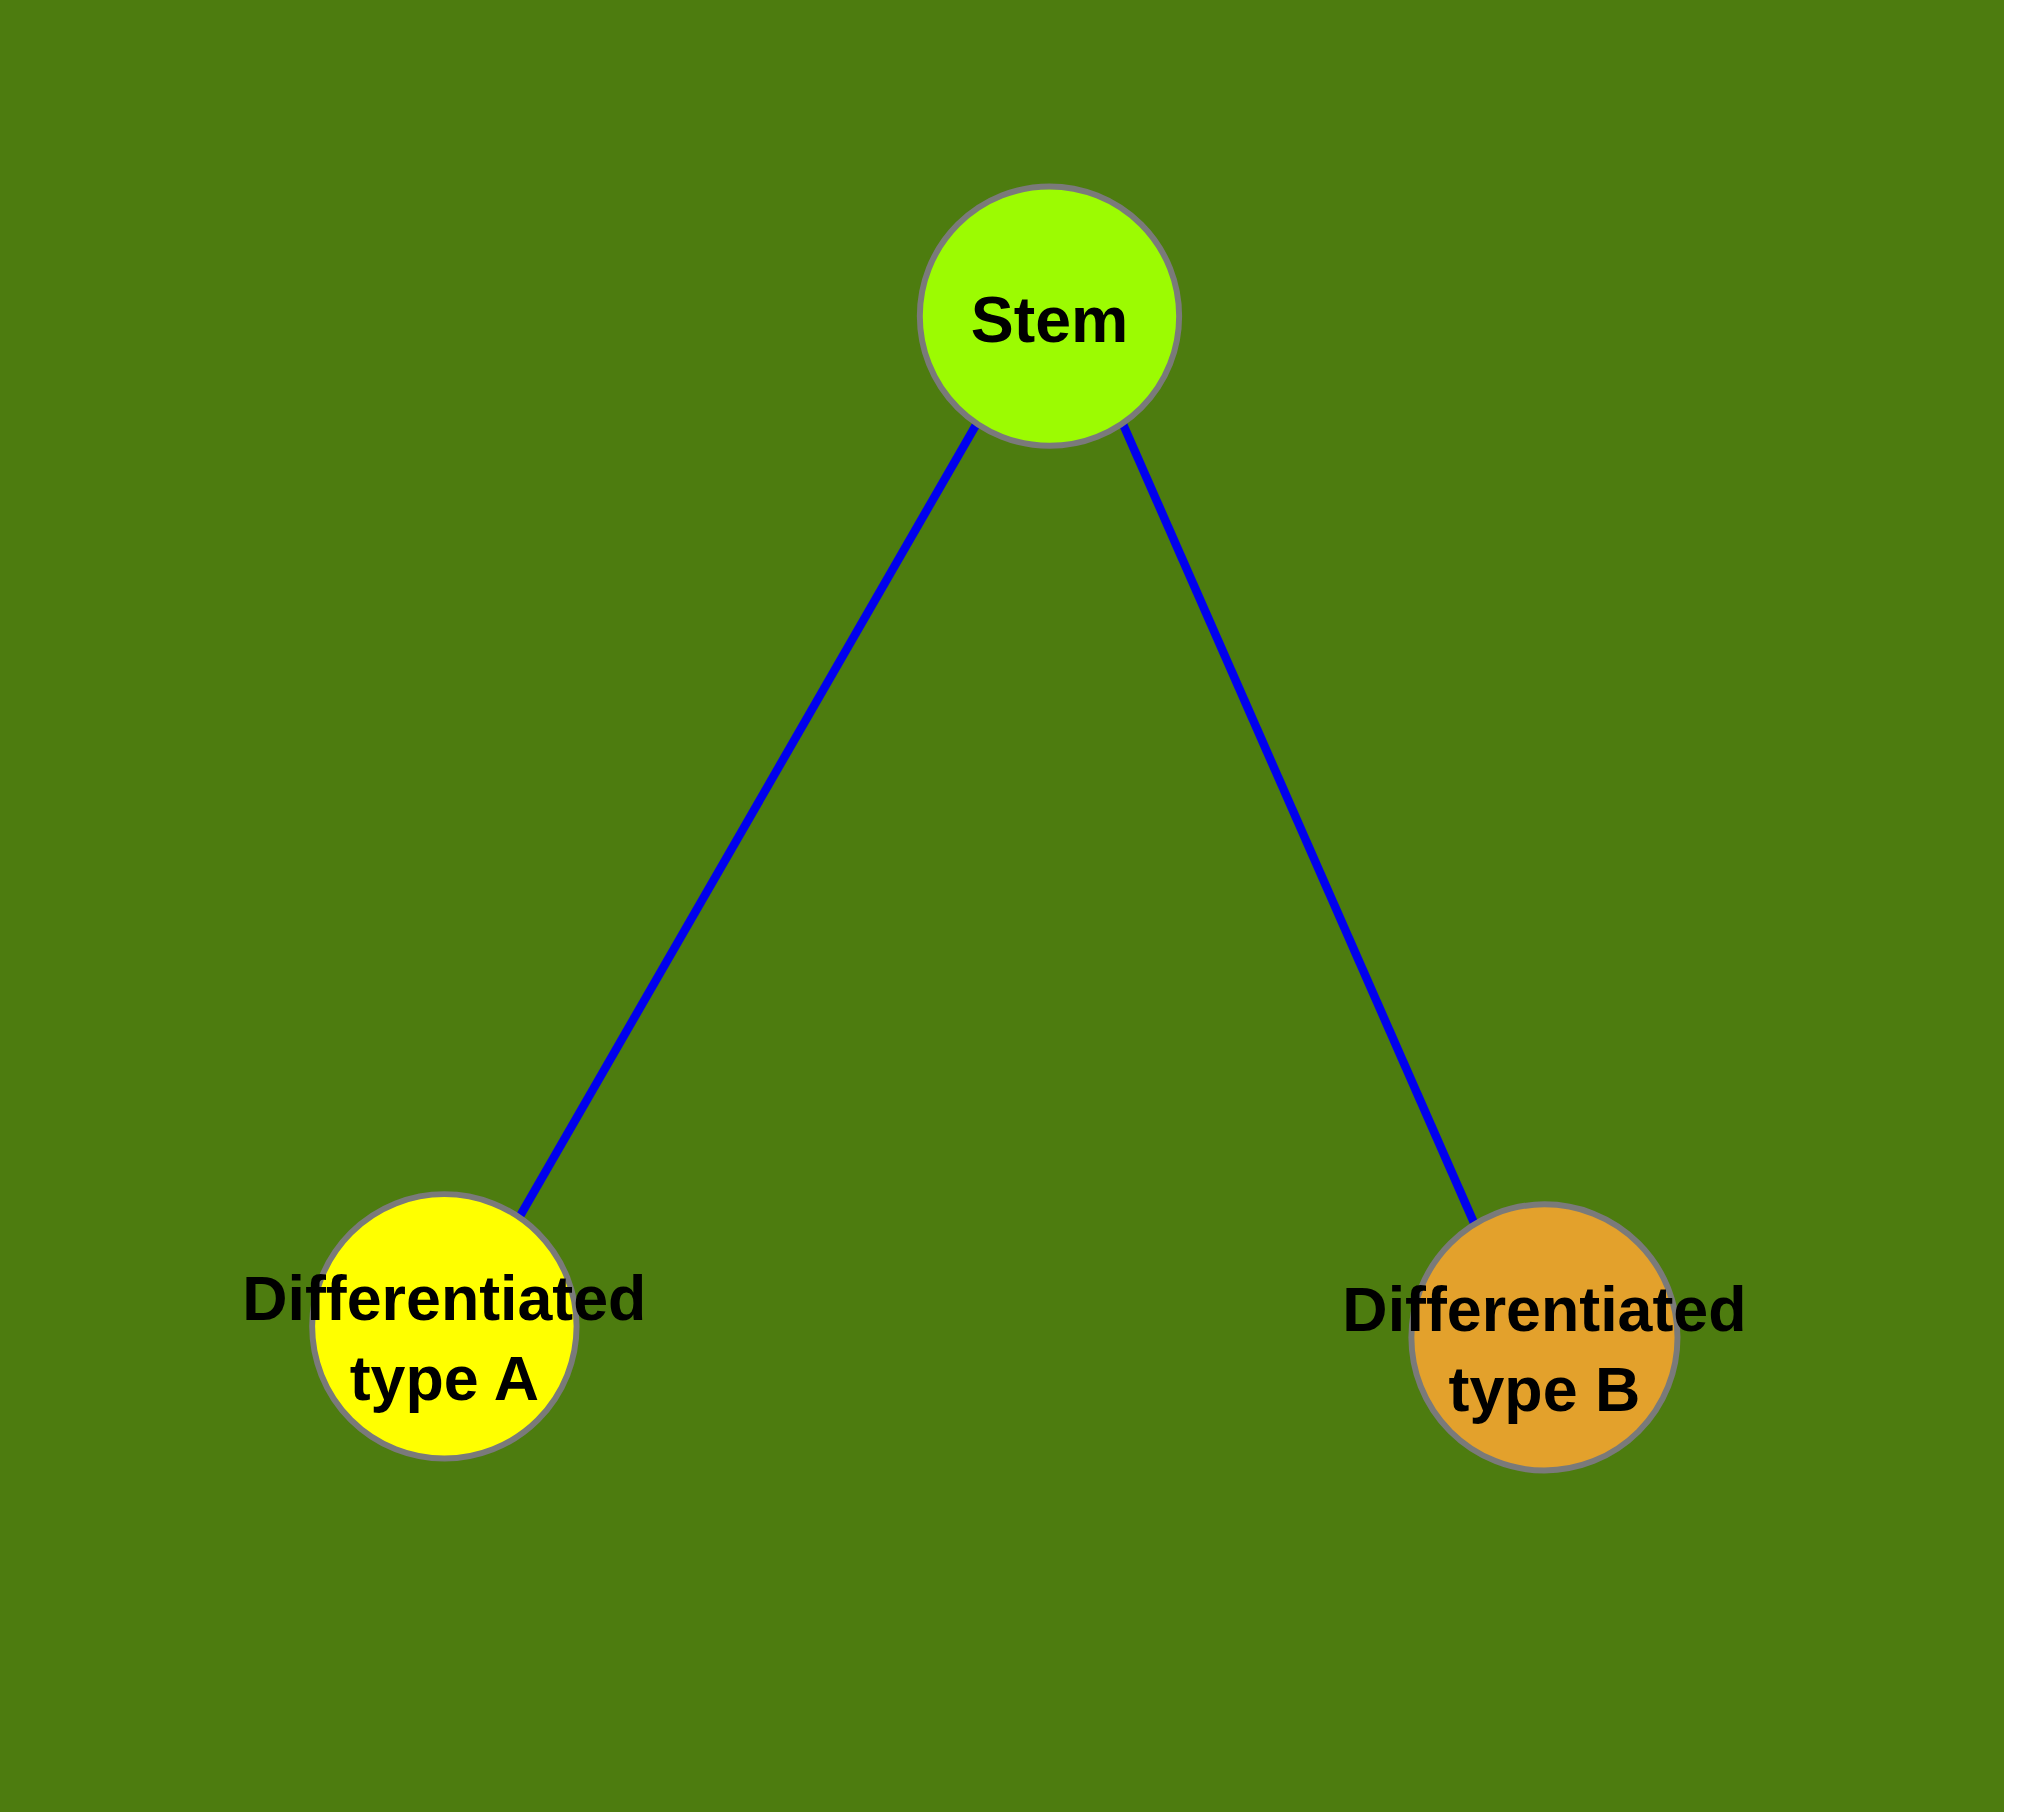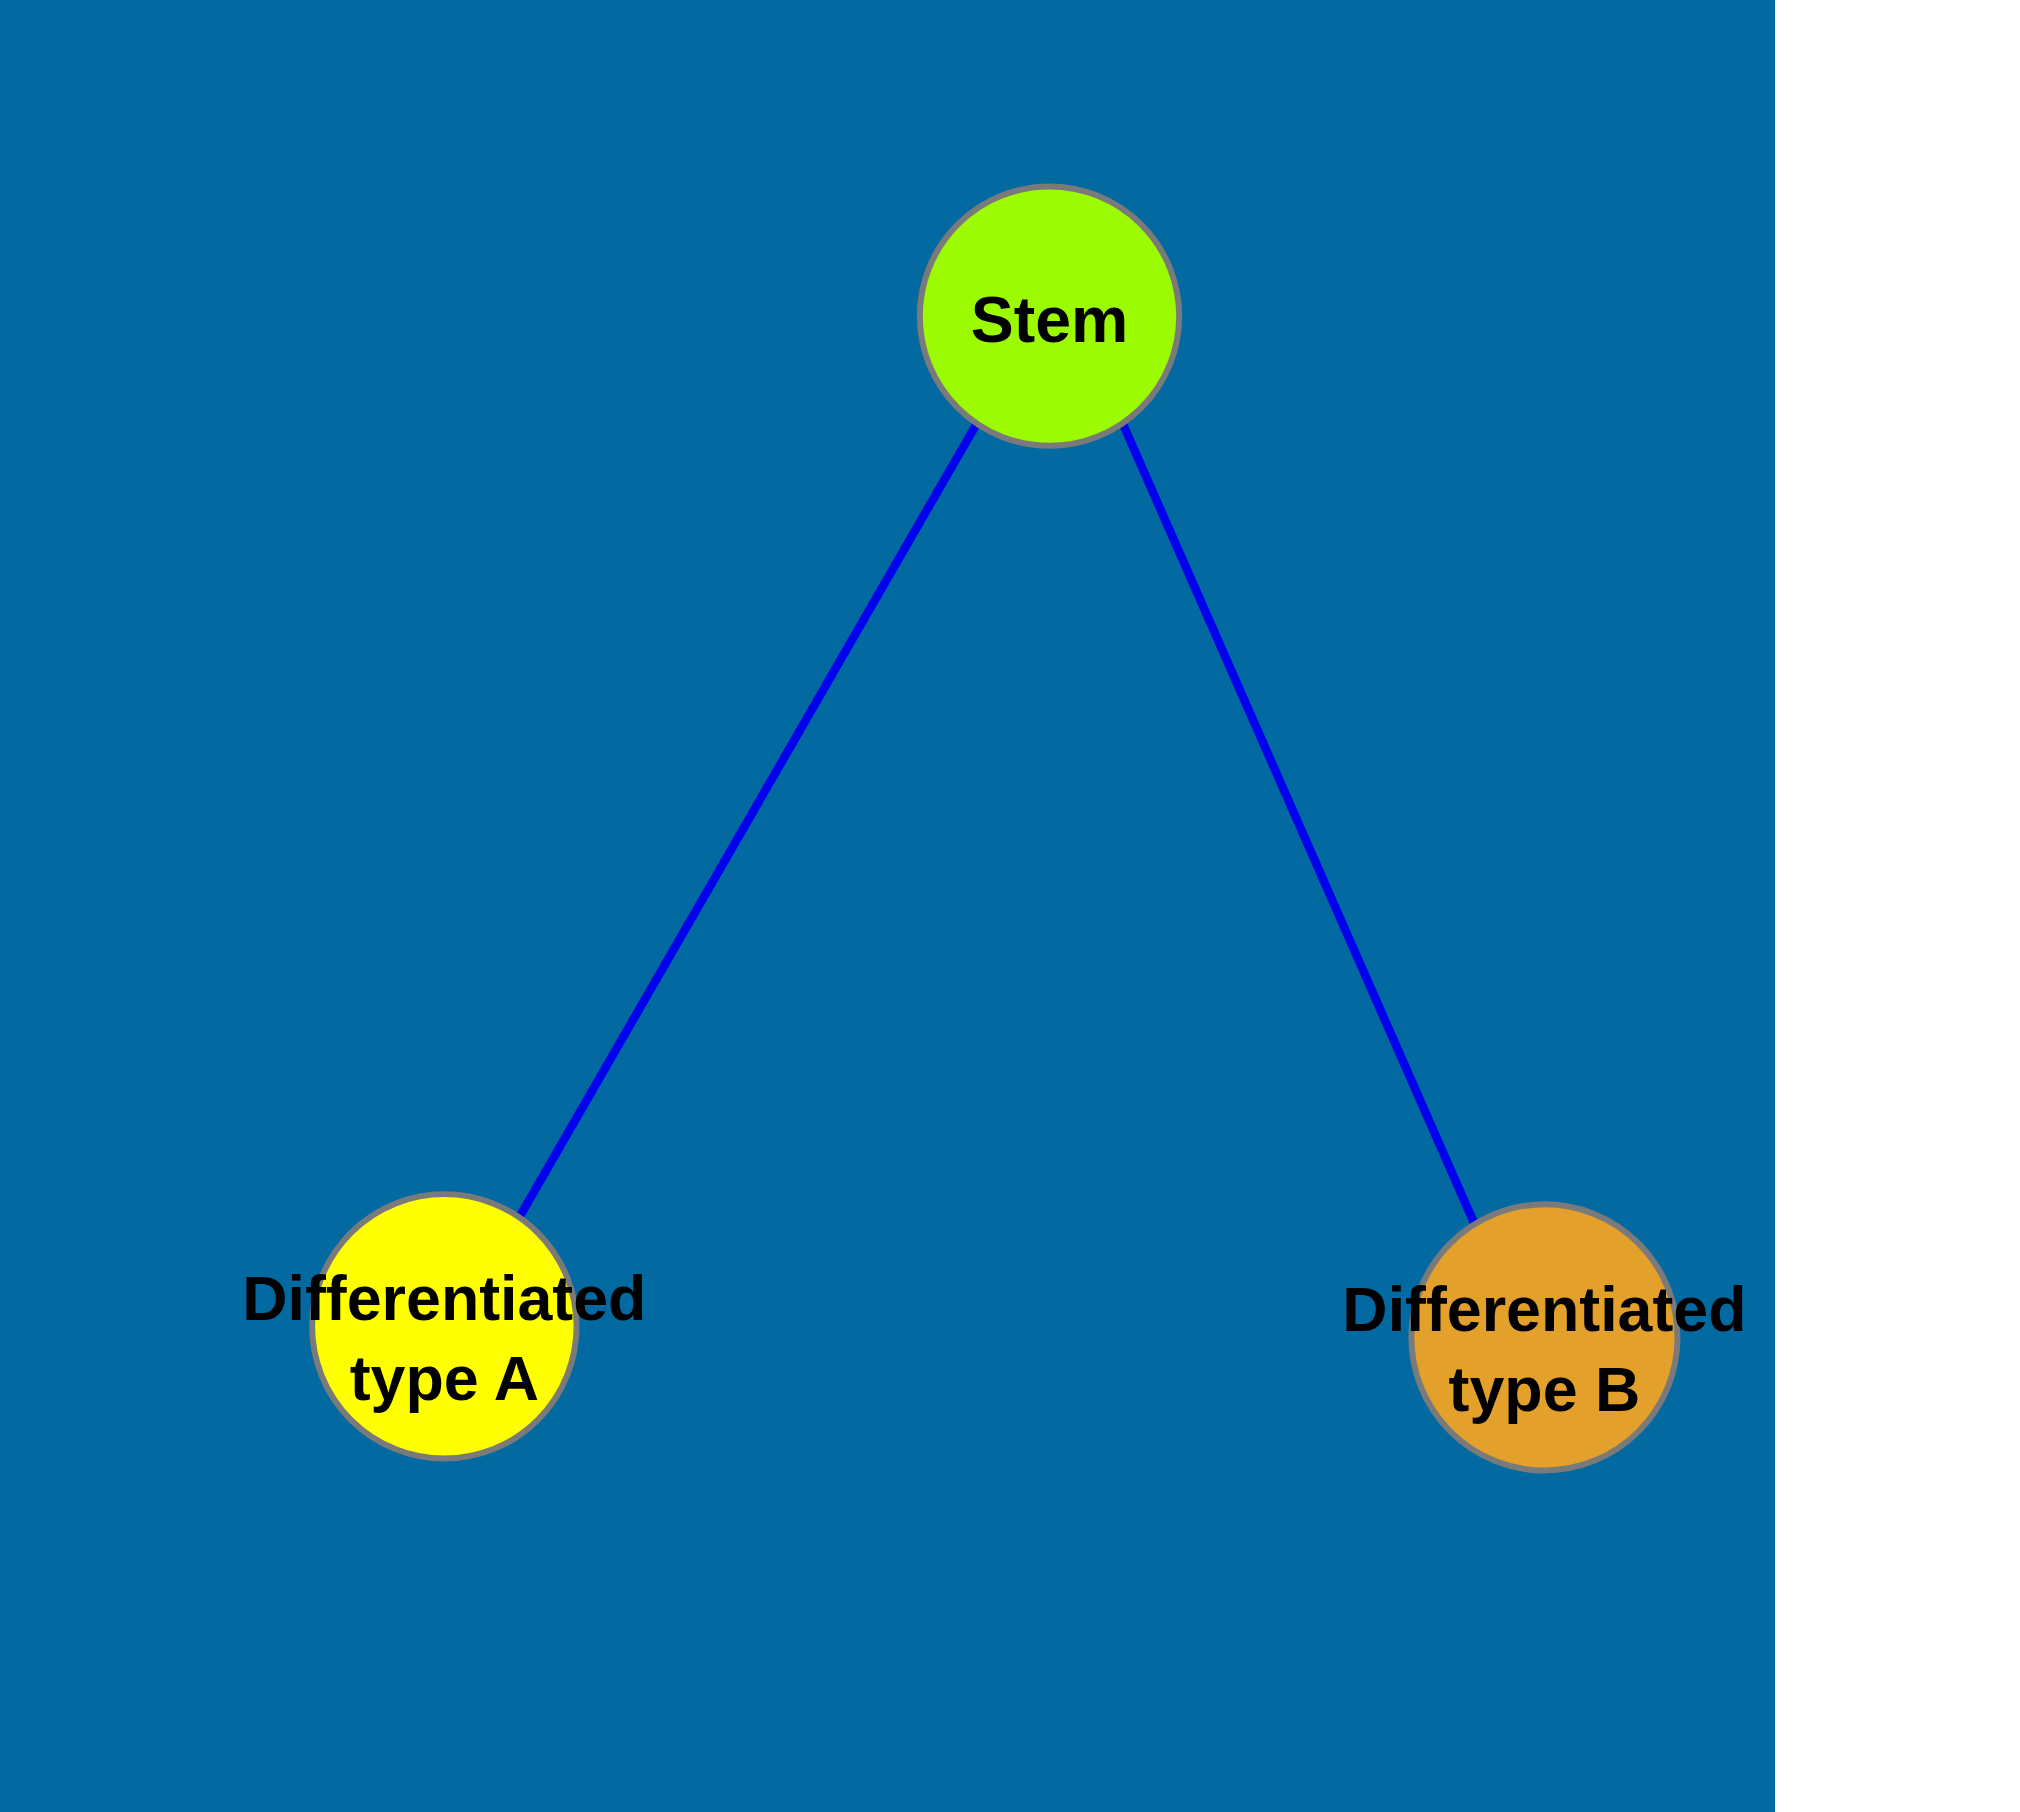--- a/index.html
+++ b/index.html
@@ -37,21 +37,21 @@
   .node-label-root {
     font-size: 76px;
   }
   .node-label-leaf {
     font-size: 74px;
   }
 </style>
 </head>
 <body style="width: 2021px; height: 1812px;">
 
-<div id="canvas" style="width: 1775px; height: 1812px; background: #0369a1; text-align: center;">
+<div id="canvas" style="width: 2004px; height: 1812px; background: #4d7c0f; text-align: center;">
 
   <svg id="graph-svg" viewBox="0 0 2384 2138">
 
     <g>
       <line x1="1152" y1="500" x2="612" y2="1437" stroke="#0000ee" stroke-width="10" stroke-linecap="butt"></line>
       <line x1="1325" y1="501" x2="1739" y2="1443" stroke="#0000ee" stroke-width="10" stroke-linecap="butt"></line>
     </g>
 
     <g>
 

